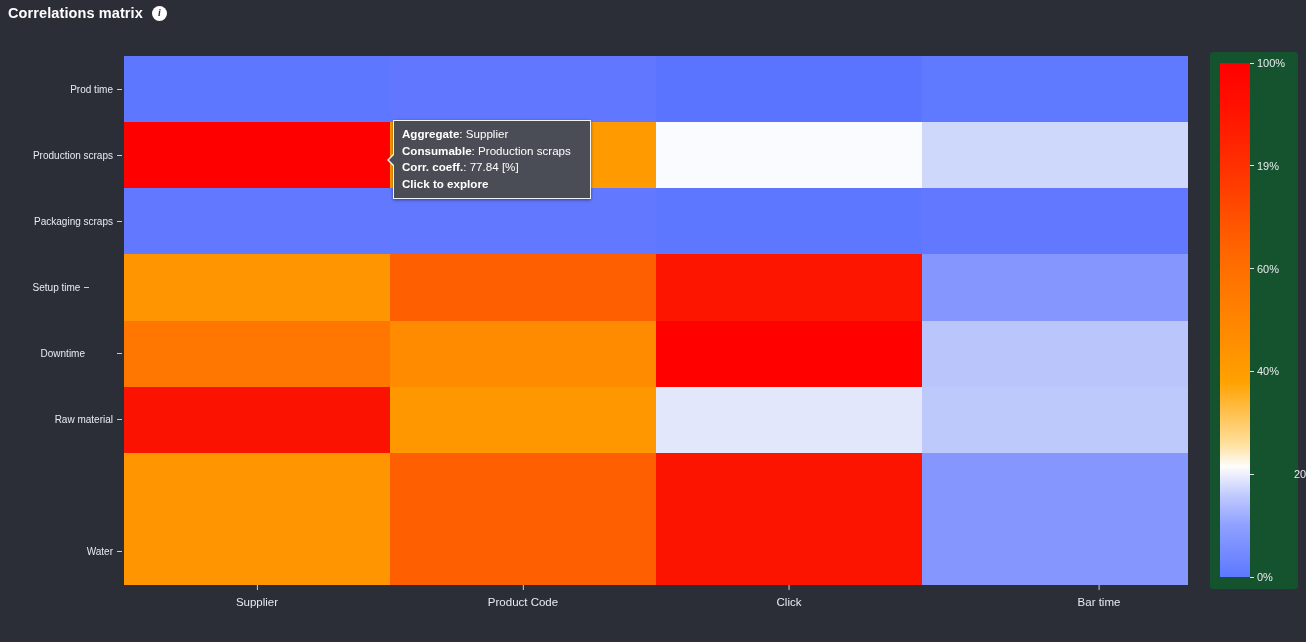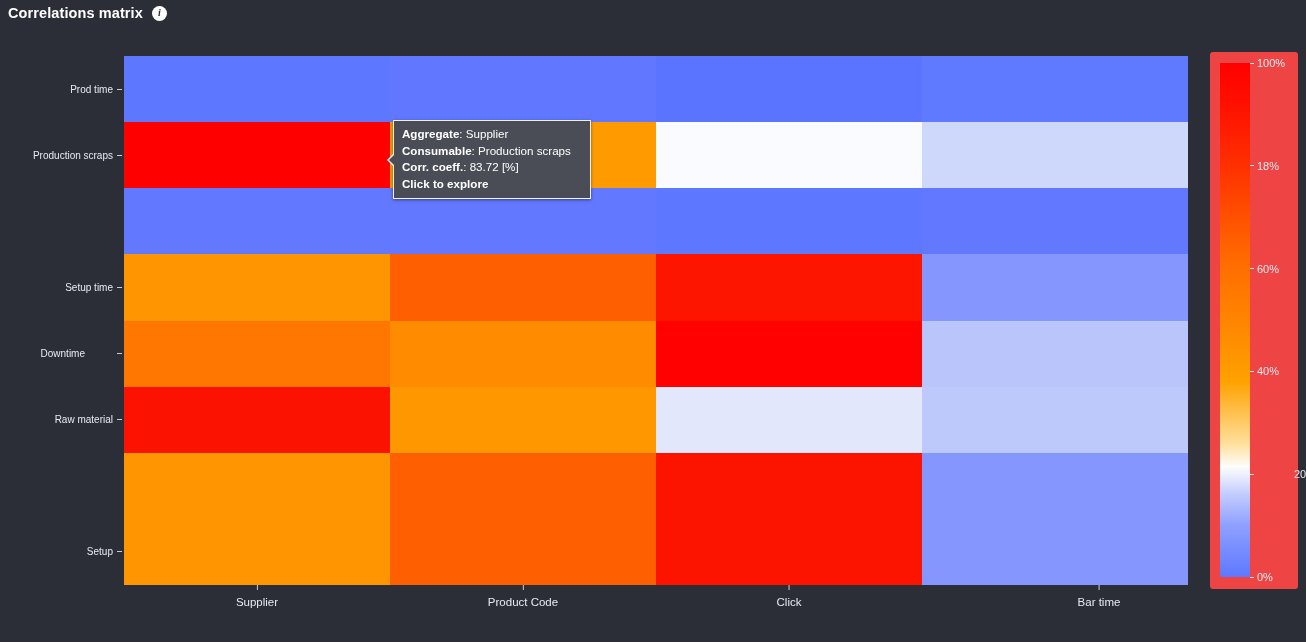--- a/index.html
+++ b/index.html
@@ -41,21 +41,21 @@
 
   
   .x-axis{position:absolute;left:124px;top:585px;width:1064px;height:40px;}
   .x-tick{position:absolute;top:0;transform:translateX(-50%);display:flex;
           flex-direction:column;align-items:center;}
   .x-tick .mark{width:1px;height:5px;background:#c9ccd8;}
   .x-tick .lbl{margin-top:6px;font-size:11.5px;color:#e8eaf1;white-space:nowrap;}
 
   
   .cb-panel{position:absolute;left:1210px;top:52px;width:88px;height:537px;
-            background:#ef4444;border-radius:3px;}
+            background:#14532d;border-radius:3px;}
   .cb-bar{position:absolute;left:10px;top:11px;width:30px;height:514px;
           background:linear-gradient(to top,
               #5d78ff 0%,
               #8ea0ff 10%,
               #c2cbfd 16%,
               #eef0fd 20%,
               #fdfdfa 21.5%,
               #ffdf9b 26%,
               #ffa200 38%,
               #ff9000 45%,
@@ -96,34 +96,38 @@
 
   <div class="y-axis" id="y-axis">
       <div class="y-tick" style="top: 0px; height: 66.125px;">
         <span class="lbl">Prod time</span>
         <span class="dash"></span>
       </div>
       <div class="y-tick" style="top: 66.125px; height: 66.125px;">
         <span class="lbl">Production scraps</span>
         <span class="dash"></span>
       </div>
-      <div class="y-tick" style="top: 198.375px; height: 66.125px;">
+      <div class="y-tick" style="top: 132.25px; height: 66.125px;">
+        <span class="lbl">Packaging scraps</span>
+        <span class="dash"></span>
+      </div>
+      <div class="y-tick" style="top: 198.375px; height: 66.125px; justify-content: center;">
         <span class="lbl">Setup time</span>
         <span class="dash"></span>
       </div>
       <div class="y-tick" style="top: 264.5px; height: 66.125px; gap: 32px;">
         <span class="lbl">Downtime</span>
         <span class="dash"></span>
       </div>
       <div class="y-tick" style="top: 330.625px; height: 66.125px;">
         <span class="lbl">Raw material</span>
         <span class="dash"></span>
       </div>
       <div class="y-tick" style="top: 462.875px; height: 66.125px;">
-        <span class="lbl">Setup</span>
+        <span class="lbl">Water</span>
         <span class="dash"></span>
       </div>
     </div>
 
   <div class="plot">
     <div class="hm-grid" id="hm-grid">
         <div class="cell" style="background: rgb(93, 120, 255);"></div>
         <div class="cell" style="background: rgb(97, 119, 255);"></div>
         <div class="cell" style="background: rgb(90, 116, 255);"></div>
         <div class="cell" style="background: rgb(95, 121, 255);"></div>
@@ -179,21 +183,21 @@
 
   <div class="cb-panel">
     <div class="cb-bar"></div>
     <div id="cb-ticks">
         <div class="cb-tick" style="top: 11px;">
           <span class="mark"></span>
           <span class="lbl">100%</span>
         </div>
         <div class="cb-tick" style="top: 113.8px;">
           <span class="mark"></span>
-          <span class="lbl">18%</span>
+          <span class="lbl">19%</span>
         </div>
         <div class="cb-tick" style="top: 216.6px;">
           <span class="mark"></span>
           <span class="lbl">60%</span>
         </div>
         <div class="cb-tick" style="top: 319.4px;">
           <span class="mark"></span>
           <span class="lbl">40%</span>
         </div>
         <div class="cb-tick" style="top: 422.2px; gap: 40px;">
@@ -210,18 +214,18 @@
   <div class="tooltip">
     <div class="arrow"></div>
     <div class="arrow-in"></div>
     <div class="line">
       <span class="k">Aggregate</span><span class="v">: </span><span class="v">Supplier</span>
     </div>
     <div class="line">
       <span class="k">Consumable</span><span class="v">: </span><span class="v">Production scraps</span>
     </div>
     <div class="line">
-      <span class="k">Corr. coeff.</span><span class="v">: </span><span class="v">83.72 [%]</span>
+      <span class="k">Corr. coeff.</span><span class="v">: </span><span class="v">77.84 [%]</span>
     </div>
     <div class="cta">Click to explore</div>
   </div>
 
 </div>
 
 </body></html>

